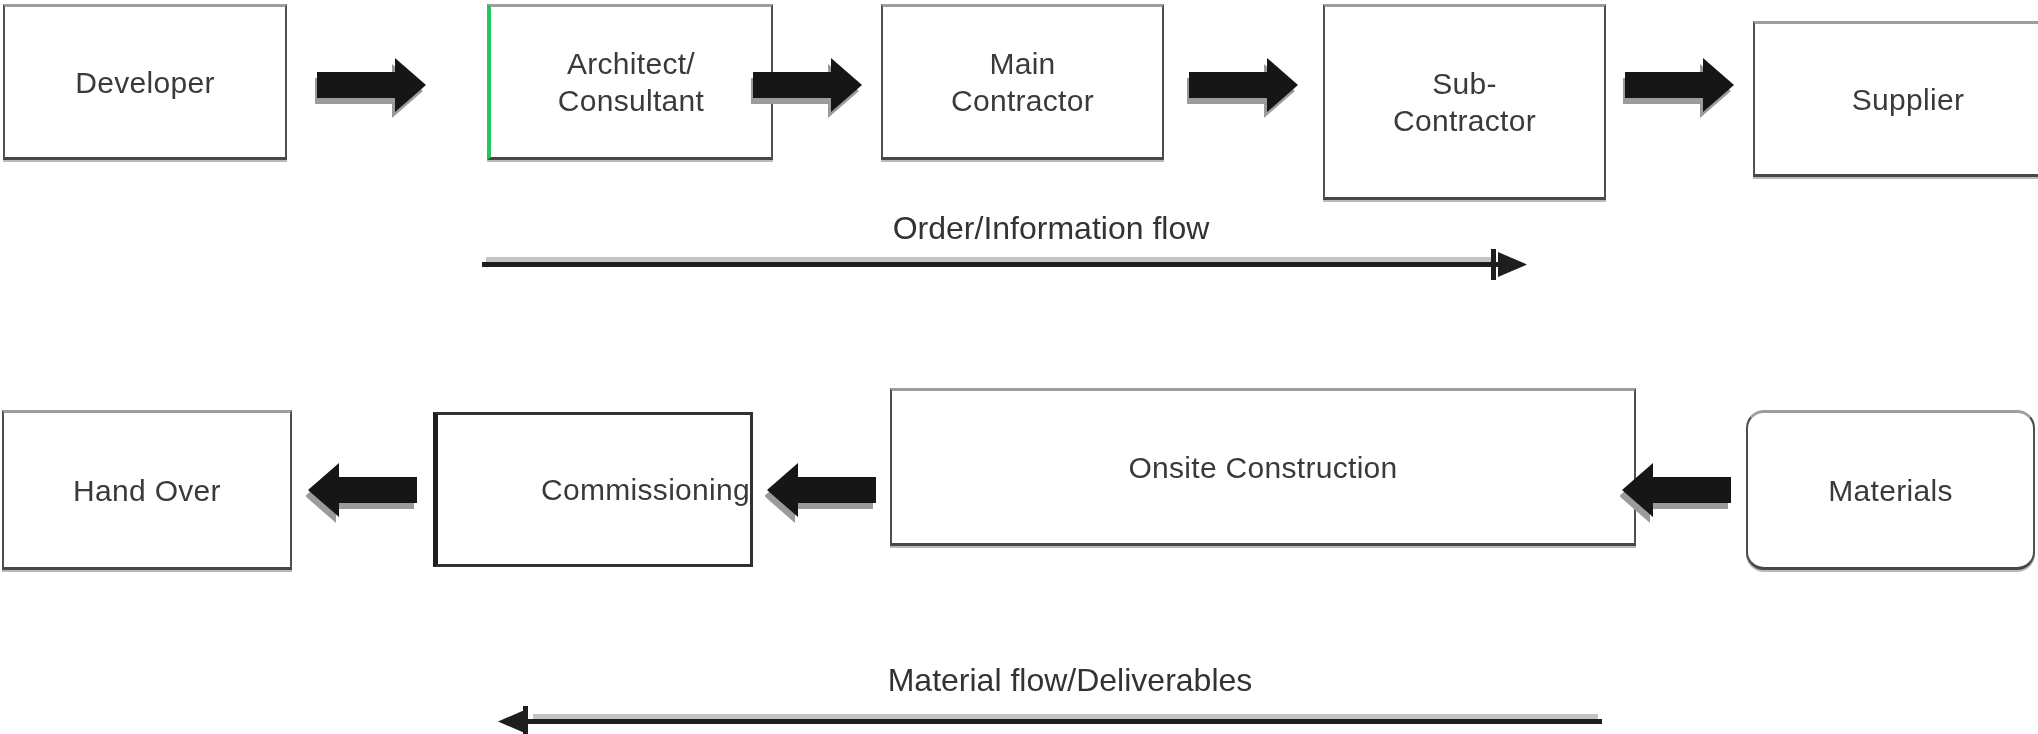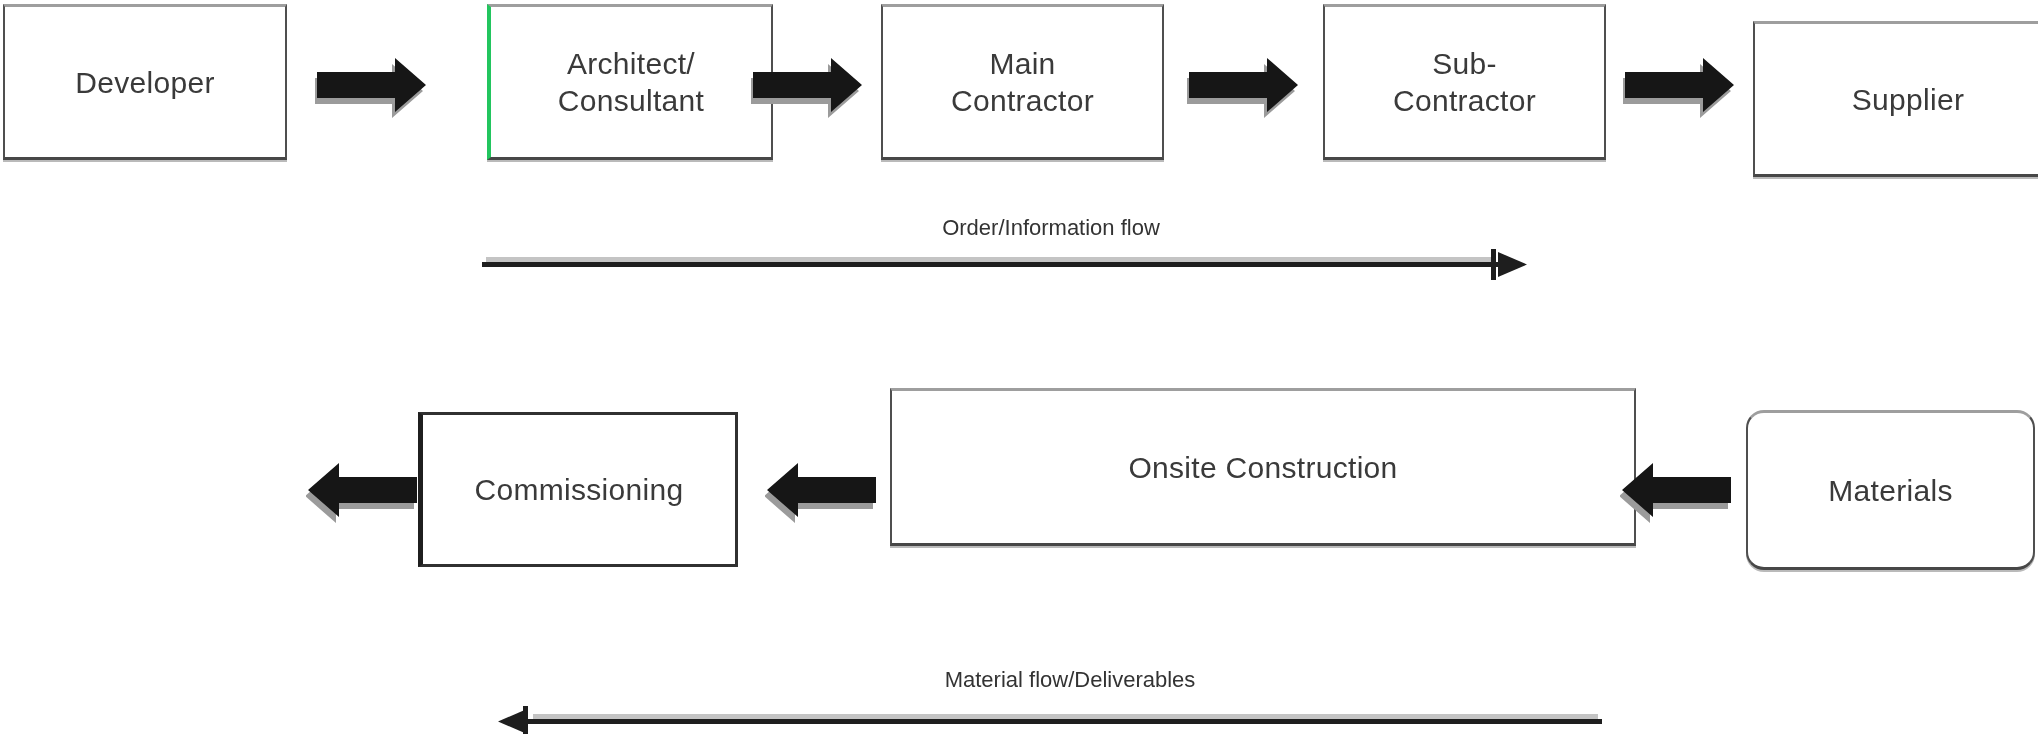--- a/index.html
+++ b/index.html
@@ -26,33 +26,33 @@
     color:#3a3a3a;
     font-size:30px;line-height:37px;
     text-align:center;
     white-space:pre-line;
     letter-spacing:.3px;
   }
   .flow-label{
     position:absolute;
     transform:translateX(-50%);
     color:#333333;
-    font-size:22px;line-height:36px;
+    font-size:32px;line-height:36px;
     white-space:nowrap;
   }
   .arrow{position:absolute;}
   
   #box-developer   {left:3px;   top:4px;  width:284px; height:156px;}
   #box-architect   {left:449px; top:4px;  width:286px; height:156px;}
   #box-main        {left:881px; top:4px;  width:283px; height:156px;}
-  #box-sub         {left:1323px;top:4px;  width:283px; height:156px;}
+  #box-sub         {left:1323px;top:4px;  width:283px; height:196px;}
   #box-supplier    {left:1753px;top:4px;  width:310px; height:156px;margin-top:17px;}
   
   #box-handover    {left:2px;   top:410px;width:290px; height:160px;}
-  #box-commissioning{left:418px;top:412px;width:320px; height:155px;}
+  #box-commissioning{left:433px;top:412px;width:320px; height:155px;justify-content:flex-end;}
   #box-onsite      {left:890px; top:388px;width:746px; height:158px;align-items:center;}
   #box-materials   {left:1746px;top:410px;width:289px; height:160px;border-radius:18px;}
   
   #arr-t1{left:315px; top:50px;}
   #arr-t2{left:751px; top:50px;}
   #arr-t3{left:1187px;top:50px;}
   #arr-t4{left:1623px;top:50px;}
   #arr-b1{left:306px; top:455px;}
   #arr-b2{left:765px; top:455px;}
   #arr-b3{left:1620px;top:455px;}
@@ -105,20 +105,23 @@
   </svg>
 
   <div class="flow-label" id="order-label">Order/Information flow</div>
   <svg class="arrow" id="order-arrow" width="1046" height="44">
     <rect x="4" y="14" width="1005" height="5" fill="#c4c4c4"></rect>
     <rect x="0" y="19" width="1016" height="5" fill="#1e1e1e"></rect>
     <rect x="1009" y="6" width="5" height="31" fill="#1e1e1e"></rect>
     <polygon points="1016,9 1045,21.5 1016,34" fill="#1e1e1e"></polygon>
   </svg>
 
+  <div class="box" id="box-handover">
+    <span class="box-label">Hand Over</span>
+  </div>
   <div class="box box--dark" id="box-commissioning">
     <span class="box-label">Commissioning</span>
   </div>
   <div class="box" id="box-onsite">
     <span class="box-label">Onsite Construction</span>
   </div>
   <div class="box" id="box-materials">
     <span class="box-label">Materials</span>
   </div>
 

